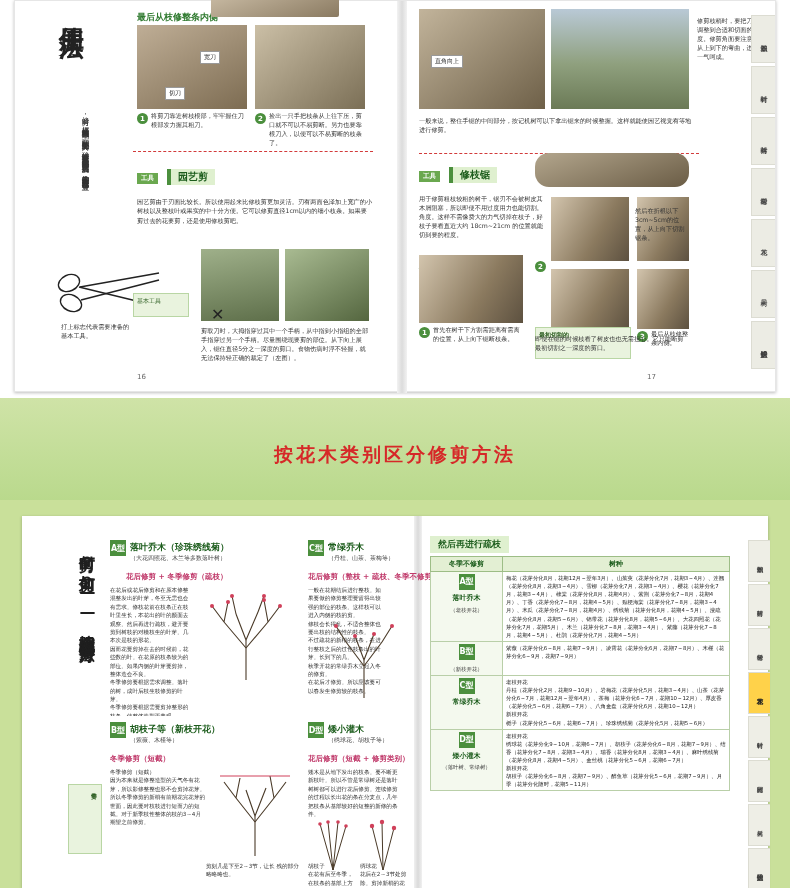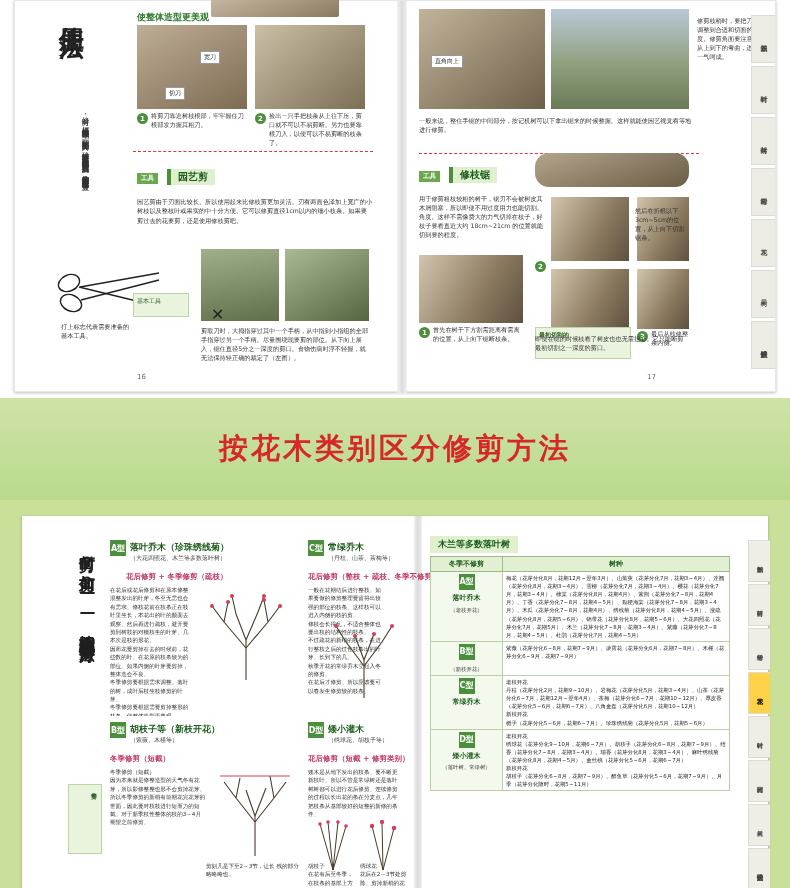--- a/index.html
+++ b/index.html
@@ -92,22 +92,22 @@
     font-size:7px; display:flex; align-items:center; justify-content:center;
     color:#3a3a3a; background:#ecece4; border:1px solid #dcdcd2; border-right:0;
   }
 
   
   .banner {
     position:absolute; left:0; top:398px; width:790px; height:104px;
     background:linear-gradient(180deg,#cfe3a7,#b9d98c);
   }
   .banner-title {
-    position:absolute; left:0; right:0; top:429px; text-align:center;
-    font-size:29px; font-weight:bold; color:#d62828;
+    position:absolute; left:0; right:0; top:442px; text-align:center;
+    font-size:19px; font-weight:bold; color:#d62828;
     letter-spacing:3px;
   }
   .banner-box {
     position:absolute; left:115px; top:424px; width:560px; height:58px;
     border:3px solid #d62828; border-radius:3px;
   }
 
   
   .spread-bot {
     position:absolute; left:0; top:500px; width:790px; height:388px;
@@ -178,21 +178,21 @@
 <div class="page">
 
   <div class="spread-top">
     <div class="sheet">
       <div class="gutter"></div>
 
       <div>
         <div class="vert-title">使用方法</div>
         <div class="vert-body">修剪时，根据被修剪枝条的粗细、面积等区分使用的工具。确认好自己需要什么工具以及选择好需要注意哪些点之后再购买，学会基本的使用方法就可以开始修剪作业了。</div>
 
-        <div class="sec-head" style="left:122px; top:10px;">使整体造型更美观</div>
+        <div class="sec-head" style="left:122px; top:10px;">最后从枝修整条内侧</div>
 
         <div class="photo p1" style="left:196px; top:-6px; width:128px; height:22px; border-radius:2px;"></div>
 
         <div class="photo p2" style="left:122px; top:24px; width:110px; height:84px;"></div>
         <div class="photo p4" style="left:240px; top:24px; width:110px; height:84px;"></div>
         <div class="tag" style="left:185px; top:50px;">宽刀</div>
         <div class="tag" style="left:150px; top:86px;">切刀</div>
 
         <div class="numbadge" style="left:122px; top:112px;">1</div>
         <div class="cap" style="left:136px; top:111px; width:98px;">将剪刀靠近树枝根部，牢牢握住刀根部发力握其粗刀。</div>
@@ -401,21 +401,21 @@
               </g>
           </svg>
         </div>
         <div class="tinytext" style="left:286px; top:346px; width:48px; white-space:pre-line;">胡枝子
 在花有后至冬季，在枝条的基部上方 10 cm 以上处修剪。不修的话也分的程式枝。</div>
         <div class="tinytext" style="left:338px; top:346px; width:48px; white-space:pre-line;">绣球花
 花后在2～3节处剪除。剪掉新梢的花芽，第二年就长出的整的新鲜作剪断。</div>
       </div>
 
       <div>
-        <div class="tbl-title" style="left:408px; top:20px;">木兰等多数落叶树</div>
+        <div class="tbl-title" style="left:408px; top:20px;">然后再进行疏枝</div>
 
         <table class="tbl" style="left:408px; top:40px; width:300px;">
           <thead>
             <tr>
               <th style="width:72px;">冬季不修剪</th>
               <th>树种</th>
             </tr>
           </thead>
           <tbody>
             <tr>

